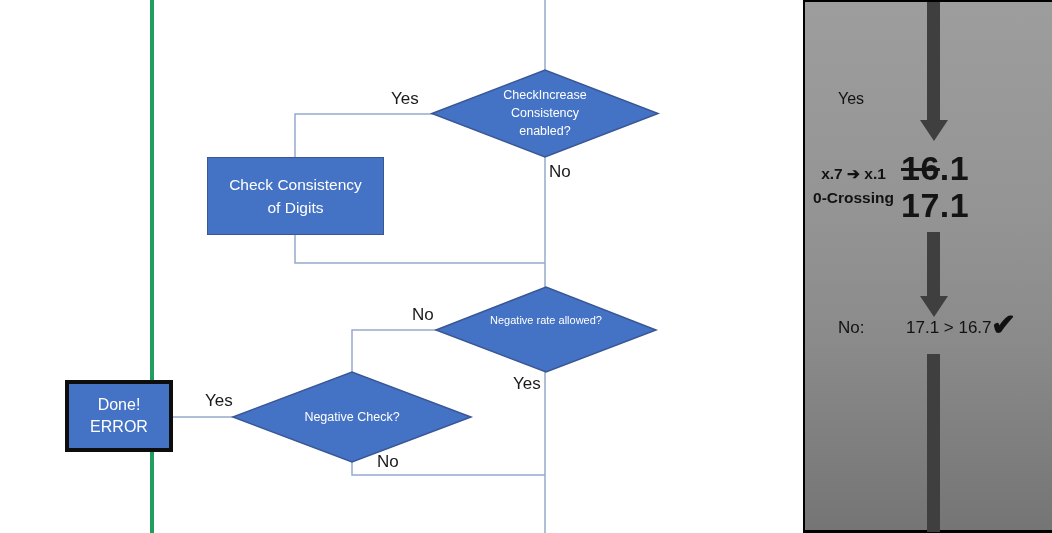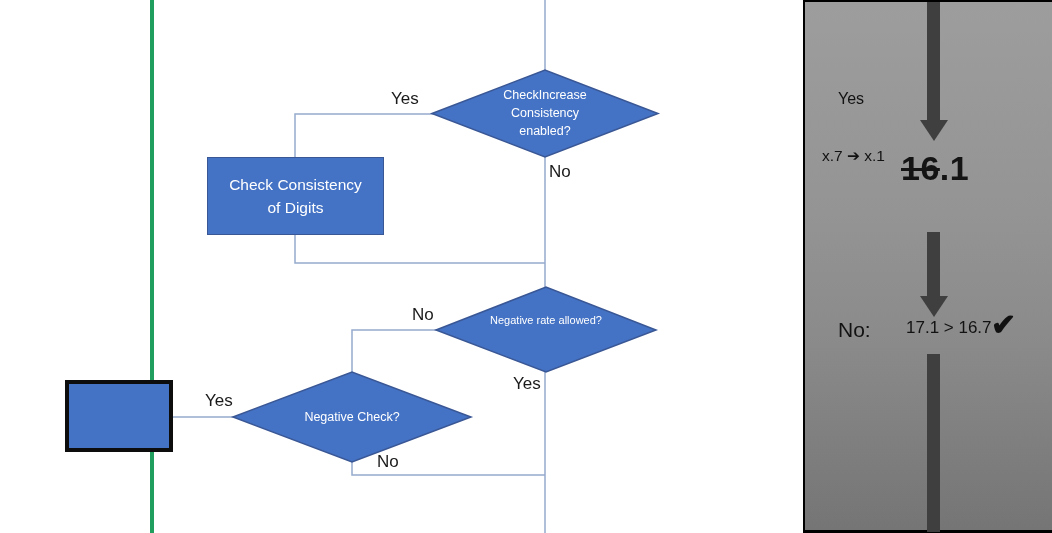--- a/index.html
+++ b/index.html
@@ -51,46 +51,49 @@
   </svg>
 
   <div class="proc-rect" style="left:207px;top:157px;width:177px;height:78px;"></div>
 
   <div class="done-rect" style="left:65px;top:380px;width:108px;height:72px;"></div>
 
   <div class="overlay shape-label" style="left:485px;top:86px;width:120px;font-size:12.5px;line-height:1.45;font-weight:500;">CheckIncrease Consistency enabled?</div>
   <div class="overlay shape-label" style="left:228px;top:173px;width:135px;font-size:15.5px;line-height:1.5;">Check Consistency of Digits</div>
   <div class="overlay shape-label" style="left:490px;top:313px;width:112px;font-size:11px;line-height:1.45;font-weight:500;">Negative rate allowed?</div>
   <div class="overlay shape-label" style="left:292px;top:410px;width:120px;font-size:12.5px;font-weight:500;">Negative Check?</div>
+  <div class="overlay shape-label" style="left:84px;top:394px;width:70px;font-size:16px;line-height:1.4;">Done! ERROR</div>
 
   <div class="overlay edge-label" style="left:391px;top:89px;">Yes</div>
   <div class="overlay edge-label" style="left:549px;top:162px;">No</div>
   <div class="overlay edge-label" style="left:412px;top:305px;">No</div>
   <div class="overlay edge-label" style="left:513px;top:374px;">Yes</div>
   <div class="overlay edge-label" style="left:205px;top:391px;">Yes</div>
   <div class="overlay edge-label" style="left:377px;top:452px;">No</div>
 
   <div id="panel">
 
     <div class="shaft" style="left:122px;top:0;height:118px;"></div>
     <div class="arrow-head" style="left:115px;top:118px;"></div>
 
     <div class="panel-text" style="left:33px;top:88px;font-size:16px;">Yes</div>
 
-    <div class="panel-text" style="left:1px;top:142px;width:95px;text-align:center;font-size:15.5px;line-height:1.55;">
+    <div class="panel-text" style="left:1px;top:160px;width:95px;text-align:center;font-size:15.5px;line-height:1.55;font-weight:bold;">
       <div>x.7 ➔ x.1</div>
+      <div>0-Crossing</div>
     </div>
 
     <div class="panel-text big-num" style="left:96px;top:148px;">
       <div><span class="struck">16</span><span>.1</span></div>
+      <div>17.1</div>
     </div>
 
     <div class="shaft" style="left:122px;top:230px;height:64px;"></div>
     <div class="arrow-head" style="left:115px;top:294px;"></div>
 
-    <div class="panel-text" style="left:33px;top:316px;font-size:21px;">No:</div>
+    <div class="panel-text" style="left:33px;top:316px;font-size:17px;">No:</div>
     <div class="panel-text" style="left:101px;top:316px;font-size:17px;">17.1 &gt; 16.7</div>
     <div class="panel-text check" style="left:186px;top:305px;">✔</div>
 
     <div class="shaft" style="left:122px;top:352px;height:178px;"></div>
   </div>
 
 </div>
 
 </body></html>

